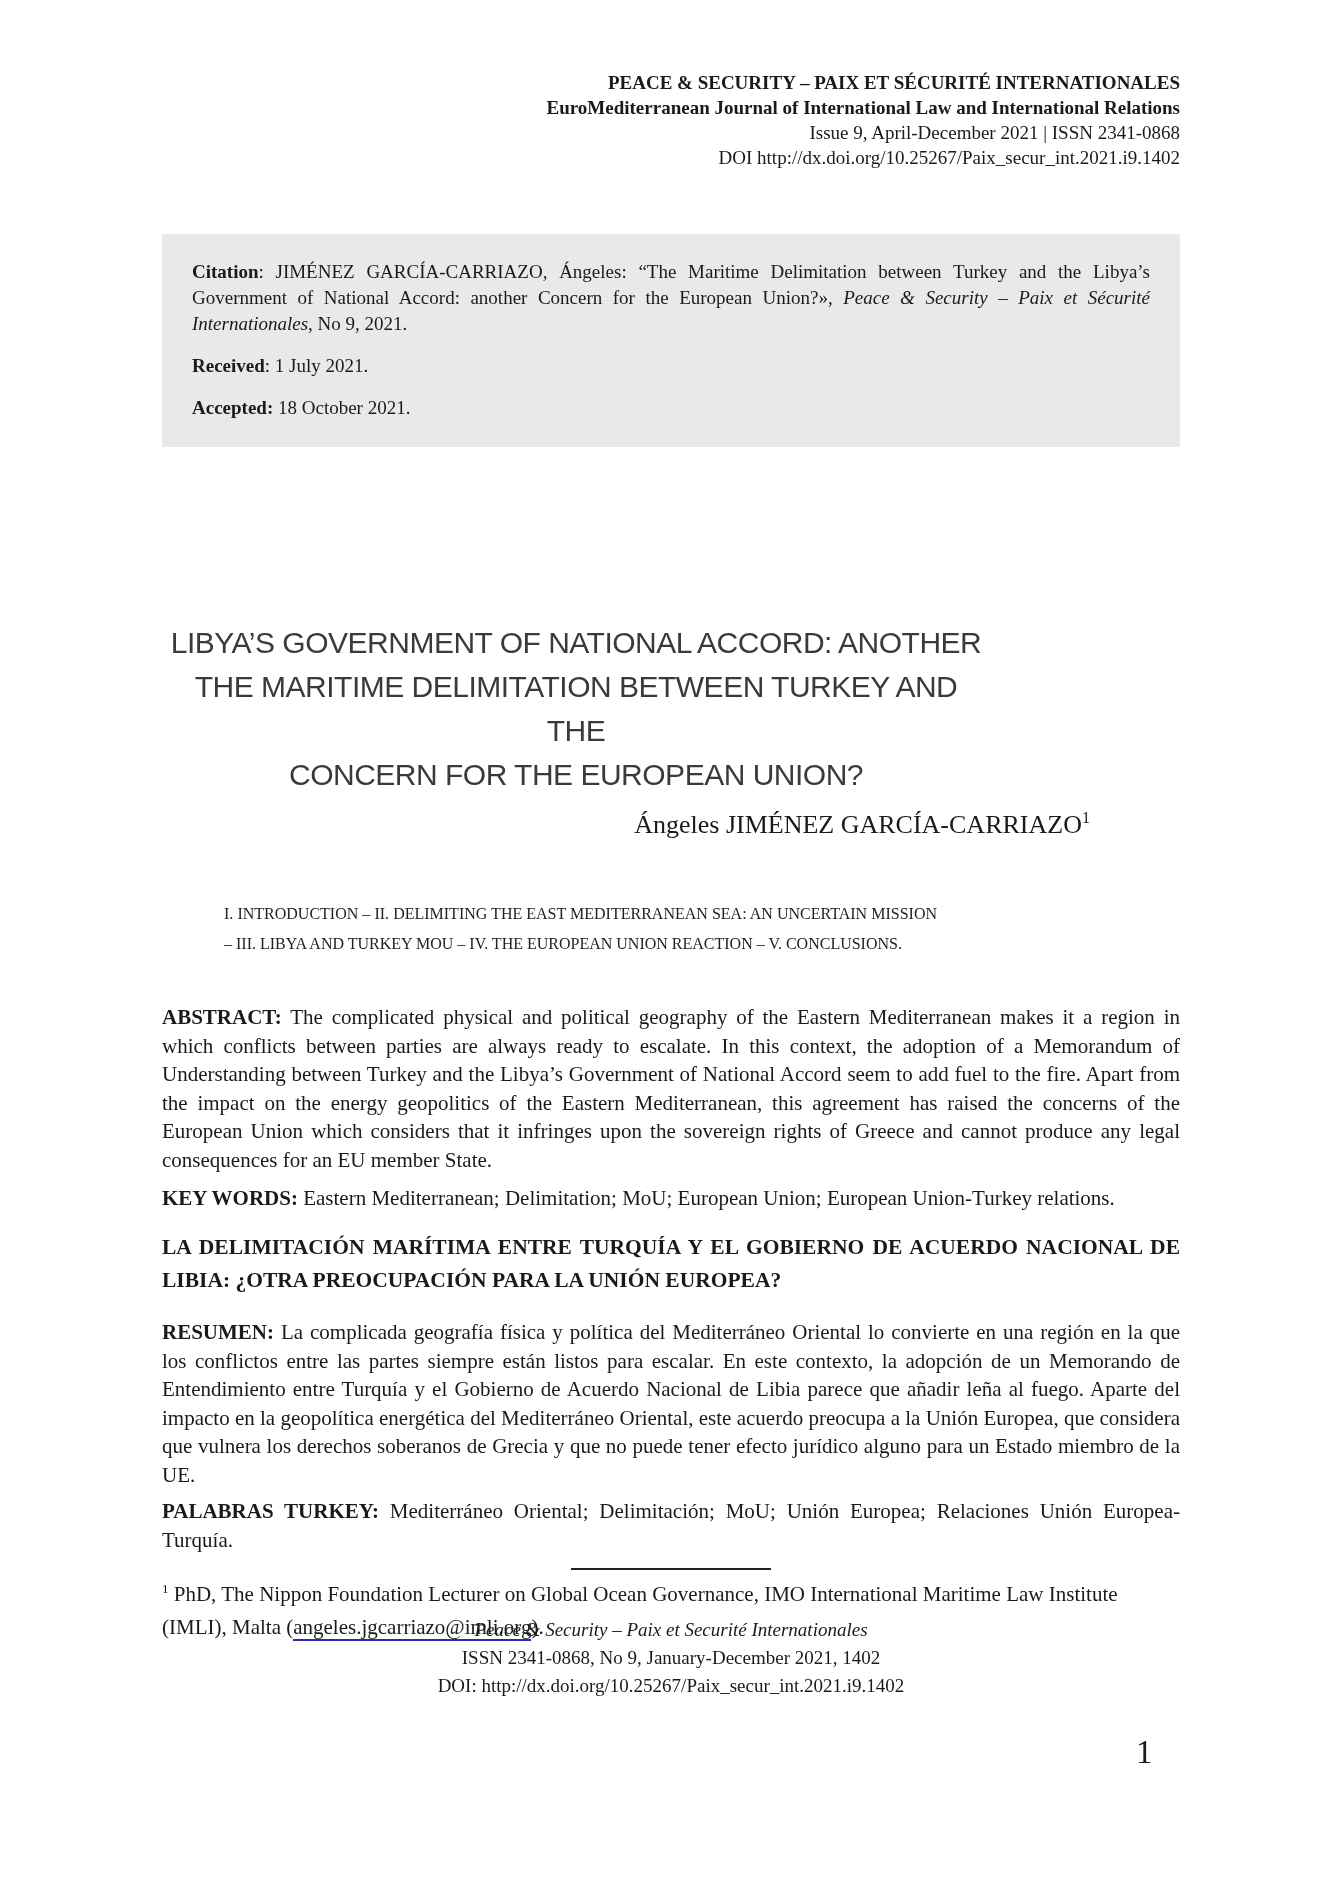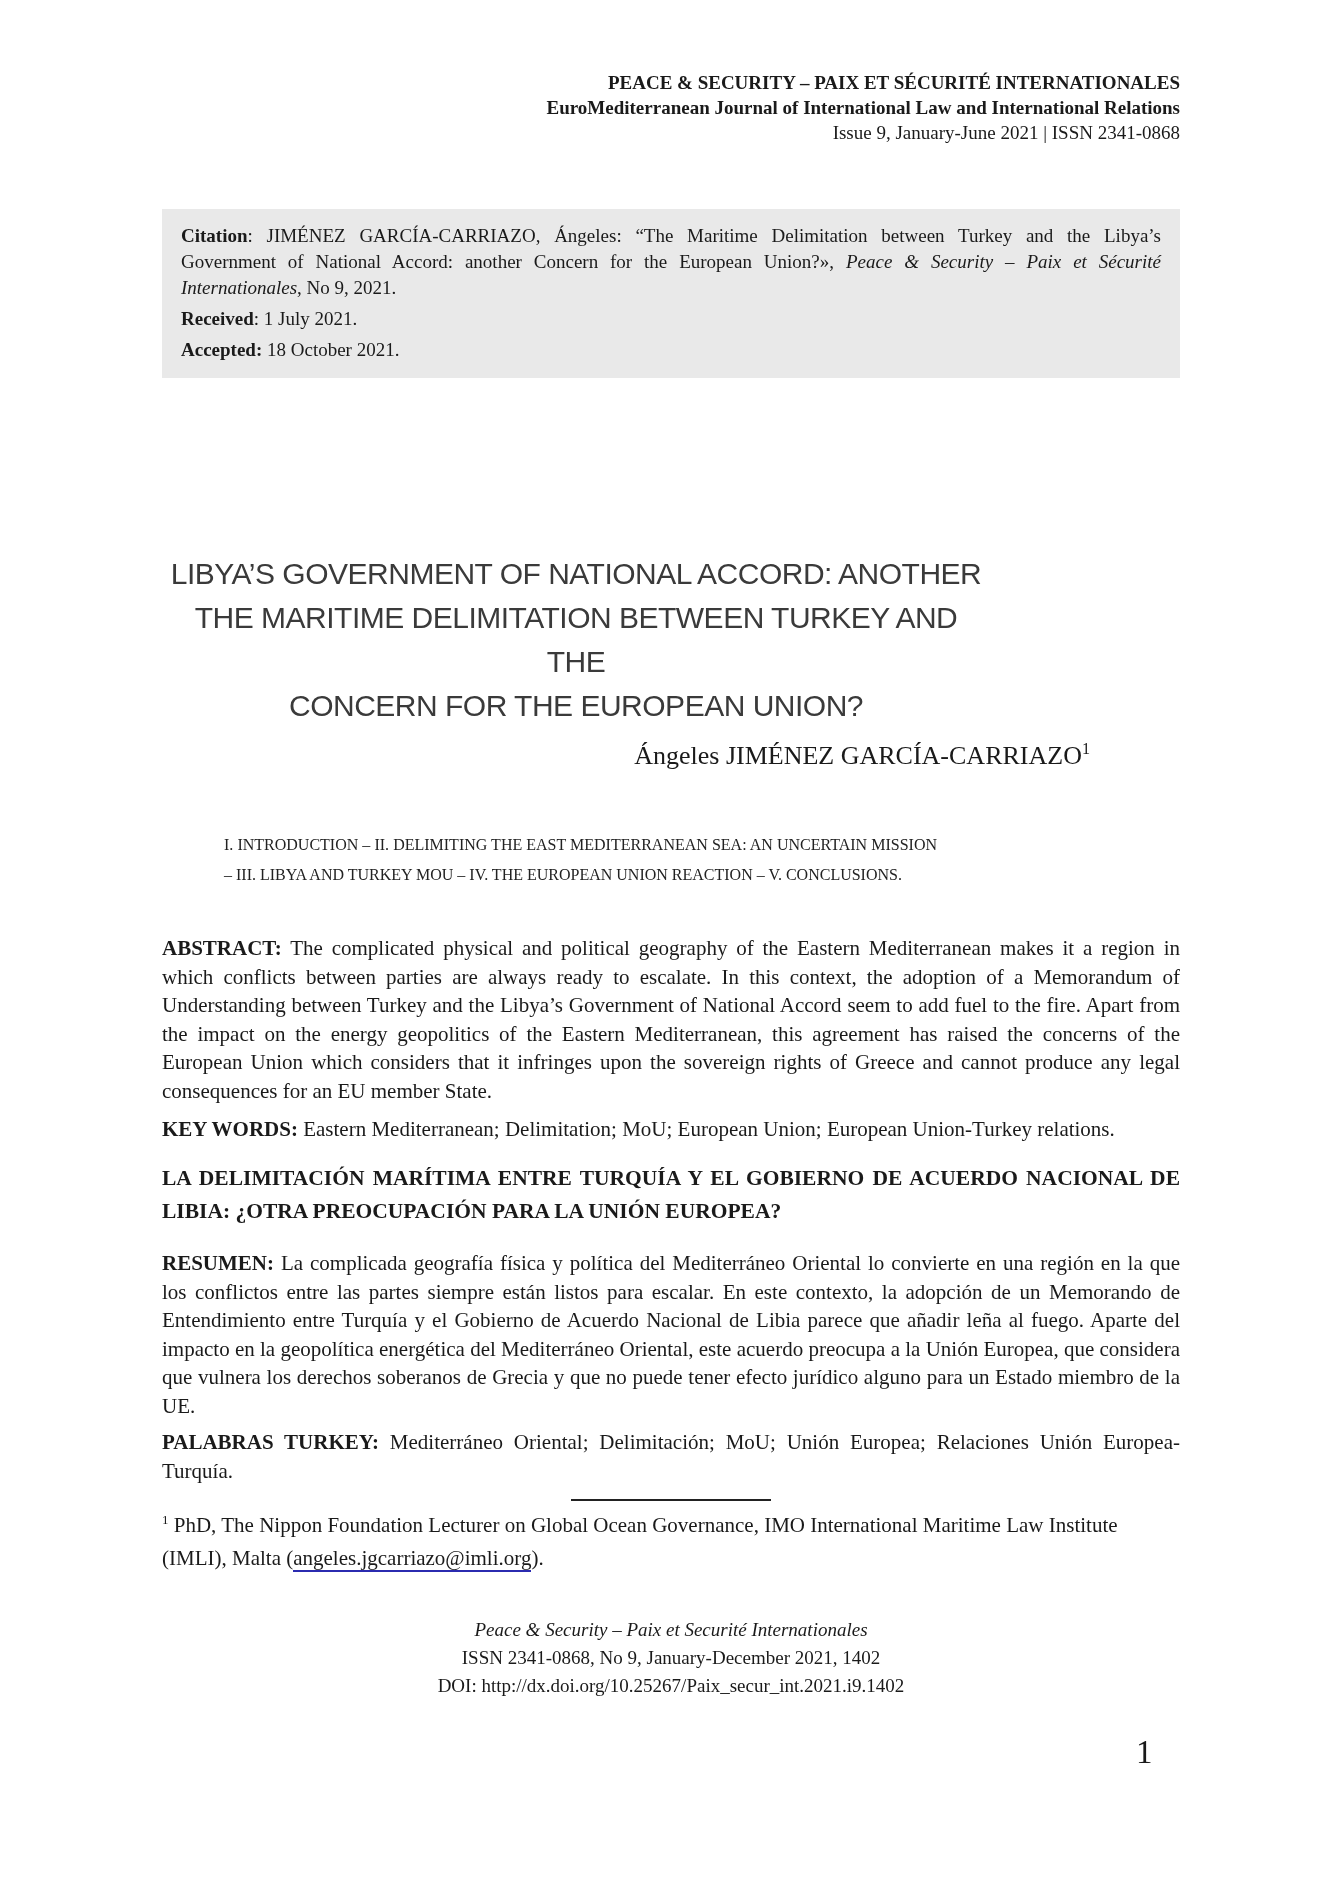--- a/index.html
+++ b/index.html
@@ -19,21 +19,21 @@
   .journal-header .hl-bold { font-weight:bold; }
 
   
   .citation-box {
     margin-top:64px;
     background:var(--citation-bg, #e9e9e9);
     padding:9px 14px 10px 14px;
     font-size:19px; line-height:26px;
     text-align:justify;
   }
-  .citation-box p { margin:5px; }
+  .citation-box p { margin:16px; }
   .citation-box .meta { margin-top:5px; text-align:left; }
   .citation-box b { font-weight:bold; }
   .citation-box .it { font-style:italic; }
 
   
   .article-title {
     margin-top:174px;
     width:828px;
     text-align:center;
     font-family:"Liberation Sans", sans-serif;
@@ -91,21 +91,22 @@
 </style>
 </head>
 <body>
 
 <div class="page" style="--citation-bg: #e9e9e9; --link-underline: #2b2bb0;">
   <div class="content">
 
     <div class="journal-header">
       <div class="hl-bold">PEACE &amp; SECURITY – PAIX ET SÉCURITÉ INTERNATIONALES</div>
       <div class="hl-bold">EuroMediterranean Journal of International Law and International Relations</div>
-      <div>Issue 9, January-June 2021 | ISSN 2341-0868</div>
+      <div>Issue 9, April-December 2021 | ISSN 2341-0868</div>
+      <div>DOI http://dx.doi.org/10.25267/Paix_secur_int.2021.i9.1402</div>
     </div>
 
     <div class="citation-box">
       <p><b>Citation</b><span>: JIMÉNEZ GARCÍA-CARRIAZO, Ángeles: “The Maritime Delimitation between Turkey and the Libya’s Government of National Accord: another Concern for the European Union?», </span><span class="it">Peace &amp; Security – Paix et Sécurité Internationales</span><span>, No 9, 2021.</span></p>
       <p class="meta"><b>Received</b><span>: 1 July 2021.</span></p>
       <p class="meta"><b>Accepted:</b><span> 18 October 2021.</span></p>
     </div>
 
     <div class="article-title">
       <div>LIBYA’S GOVERNMENT OF NATIONAL ACCORD: ANOTHER</div>

